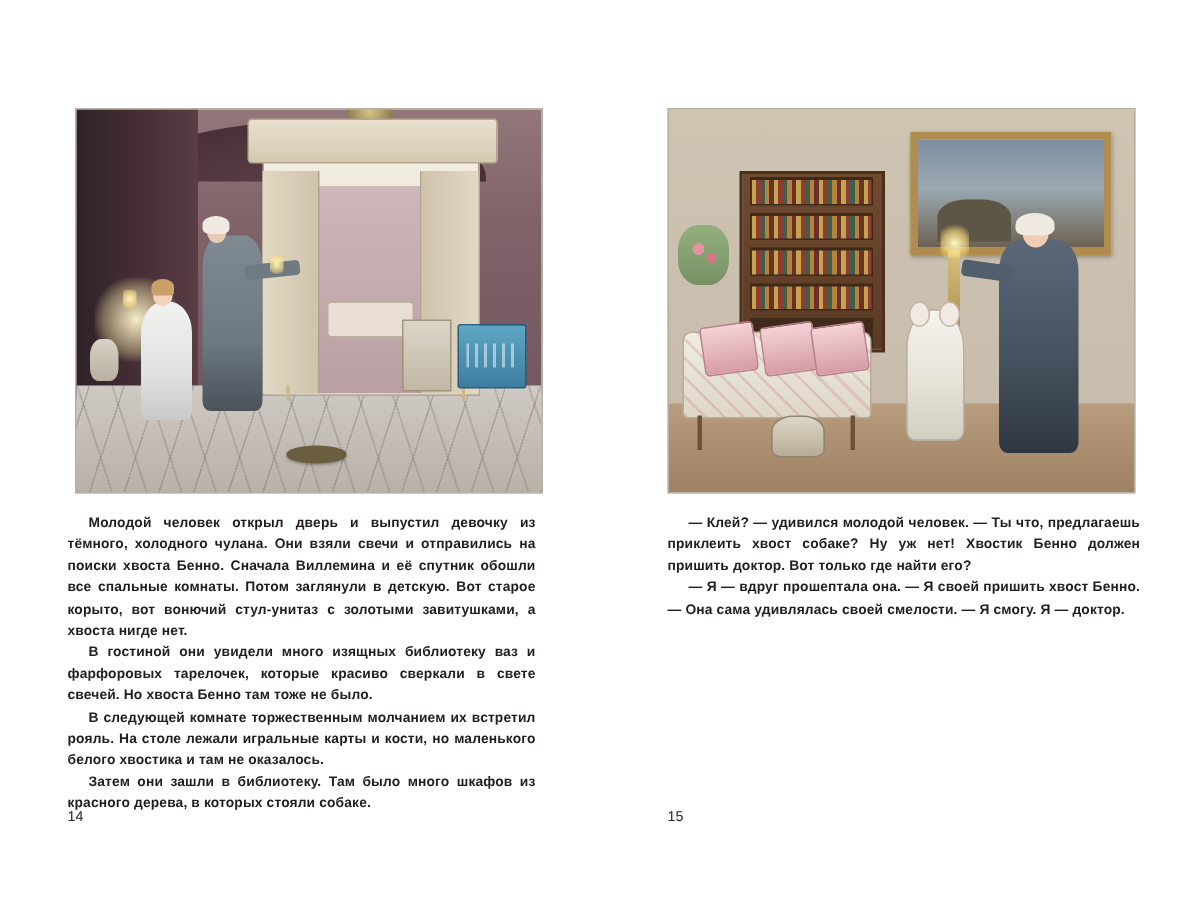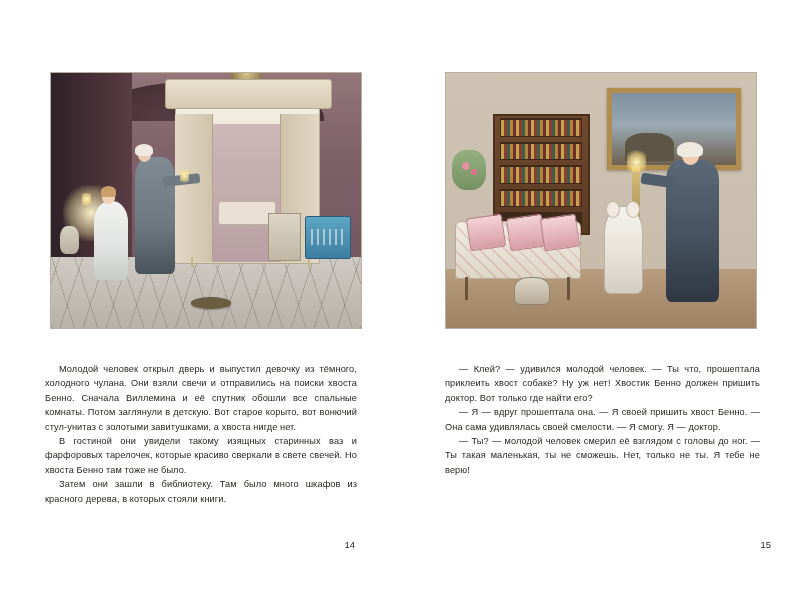--- a/index.html
+++ b/index.html
@@ -32,41 +32,42 @@
     width: 310px;
     height: 255px;
     border: 1px solid #b9b0a4;
     overflow: hidden;
     background: #cfc7bd;
   }
   .page-left .illustration { margin-left: 5px; }
   .page-right .illustration { margin-left: 0px; }
 
   .text-block {
-    margin-top: 33px;
+    margin-top: 12px;
     width: 312px;
     font-size: 9.2px;
     line-height: 14.4px;
     color: #221d1a;
     text-align: justify;
     letter-spacing: 0.1px;
+    font-weight: bold;
   }
   .page-right .text-block { width: 315px; }
   .para { margin: 0 0 0 0; text-indent: 14px; }
   .para.dash { text-indent: 14px; }
   .folio {
     position: absolute;
     bottom: 50px;
     width: 310px;
-    text-align: right;
+    text-align: left;
     font-size: 9.5px;
     color: #2a2522;
   }
   .page-left .folio { left: 45px; }
-  .page-right .folio { left: 61px; }
+  .page-right .folio { left: 45px; }
 
   
   .ill1-bg { position: absolute; inset: 0; background: linear-gradient(180deg,#cfcac4 0%,#c2bcb6 45%,#b6b0a9 100%); }
   .ill1-backwall { position: absolute; left: 0; top: 0; width: 100%; height: 74%; background: linear-gradient(180deg,#8e6f74 0%,#7a5a62 40%,#6d5058 100%); opacity: .92; }
   .ill1-darkleft { position: absolute; left: 0; top: 0; width: 26%; height: 76%; background: linear-gradient(90deg,#2d2228 0%,#4a3138 60%,#5a3d45 100%); }
   .ill1-arch { position: absolute; left: 12%; top: 3%; width: 76%; height: 16%; background: radial-gradient(ellipse at 50% 100%, #5e4148 0%, #4a3037 70%, #3a252b 100%); border-radius: 50% 50% 0 0 / 90% 90% 0 0; }
   .ill1-floor { position: absolute; left: 0; bottom: 0; width: 100%; height: 28%; background: linear-gradient(180deg,#cfcac3 0%,#b7b1a9 100%); }
   .ill1-floor:after {
     content: ""; position: absolute; inset: 0;
     background-image: repeating-linear-gradient(72deg, rgba(120,112,104,.38) 0 1px, transparent 1px 22px),
@@ -194,22 +195,23 @@
       <div class="girl"></div>
       <div class="girl-head"></div>
       <div class="girl-hair"></div>
       <div class="candle-a"></div>
       <div class="candle-b"></div>
       <div class="hat"></div>
     </div>
 
     <div class="text-block">
       <p class="para">Молодой человек открыл дверь и выпустил девочку из тёмного, холодного чулана. Они взяли свечи и отправились на поиски хвоста Бенно. Сначала Виллемина и её спутник обошли все спальные комнаты. Потом заглянули в детскую. Вот старое корыто, вот вонючий стул-унитаз с золотыми завитушками, а хвоста нигде нет.</p>
-      <p class="para">В гостиной они увидели такому изящных старинных ваз и фарфоровых тарелочек, которые красиво сверкали в свете свечей. Но хвоста Бенно там тоже не было.</p>
-      <p class="para">Затем они зашли в библиотеку. Там было много шкафов из красного дерева, в которых стояли книги.</p>
+      <p class="para">В гостиной они увидели много изящных библиотеку ваз и фарфоровых тарелочек, которые красиво сверкали в свете свечей. Но хвоста Бенно там тоже не было.</p>
+      <p class="para">В следующей комнате торжественным молчанием их встретил рояль. На столе лежали игральные карты и кости, но маленького белого хвостика и там не оказалось.</p>
+      <p class="para">Затем они зашли в библиотеку. Там было много шкафов из красного дерева, в которых стояли собаке.</p>
     </div>
 
     <div class="folio">14</div>
   </div>
 
   <div class="page page-right">
 
     <div class="illustration">
       <div class="ill2-bg"></div>
       <div class="ill2-wall"></div>
@@ -239,21 +241,20 @@
       <div class="mouse"></div>
       <div class="mouse-ear" style="left:51.5%"></div>
       <div class="mouse-ear" style="left:58%"></div>
       <div class="man2"></div>
       <div class="man2-arm"></div>
       <div class="man2-head"></div>
       <div class="man2-wig"></div>
     </div>
 
     <div class="text-block">
-      <p class="para dash">— Клей? — удивился молодой человек. — Ты что, прошептала приклеить хвост собаке? Ну уж нет! Хвостик Бенно должен пришить доктор. Вот только где найти его?</p>
+      <p class="para dash">— Клей? — удивился молодой человек. — Ты что, предлагаешь приклеить хвост собаке? Ну уж нет! Хвостик Бенно должен пришить доктор. Вот только где найти его?</p>
       <p class="para dash">— Я — вдруг прошептала она. — Я своей пришить хвост Бенно. — Она сама удивлялась своей смелости. — Я смогу. Я — доктор.</p>
-      <p class="para dash">— Ты? — молодой человек смерил её взглядом с головы до ног. — Ты такая маленькая, ты не сможешь. Нет, только не ты. Я тебе не верю!</p>
     </div>
 
     <div class="folio">15</div>
   </div>
 
 </div>
 
 </body></html>

